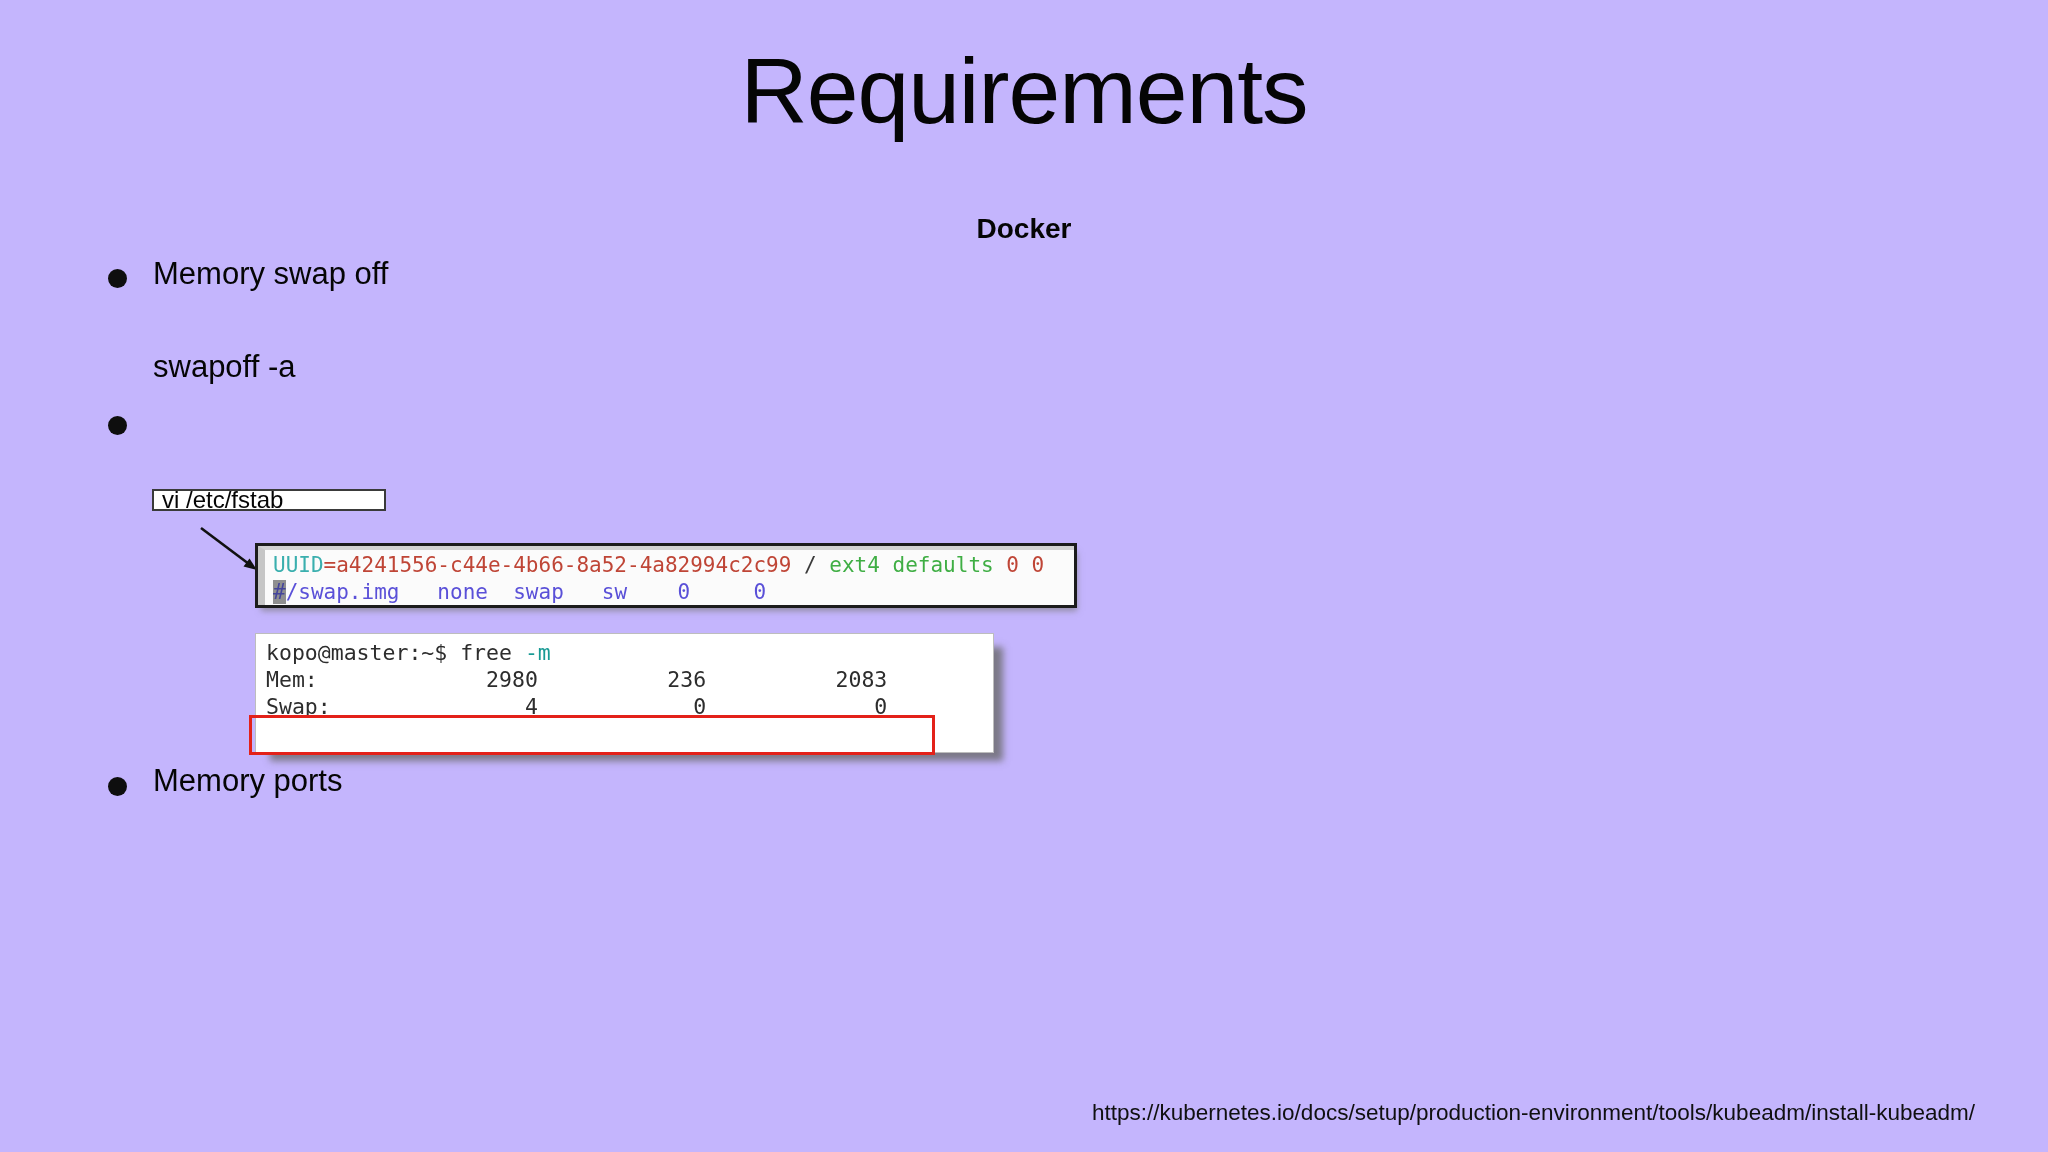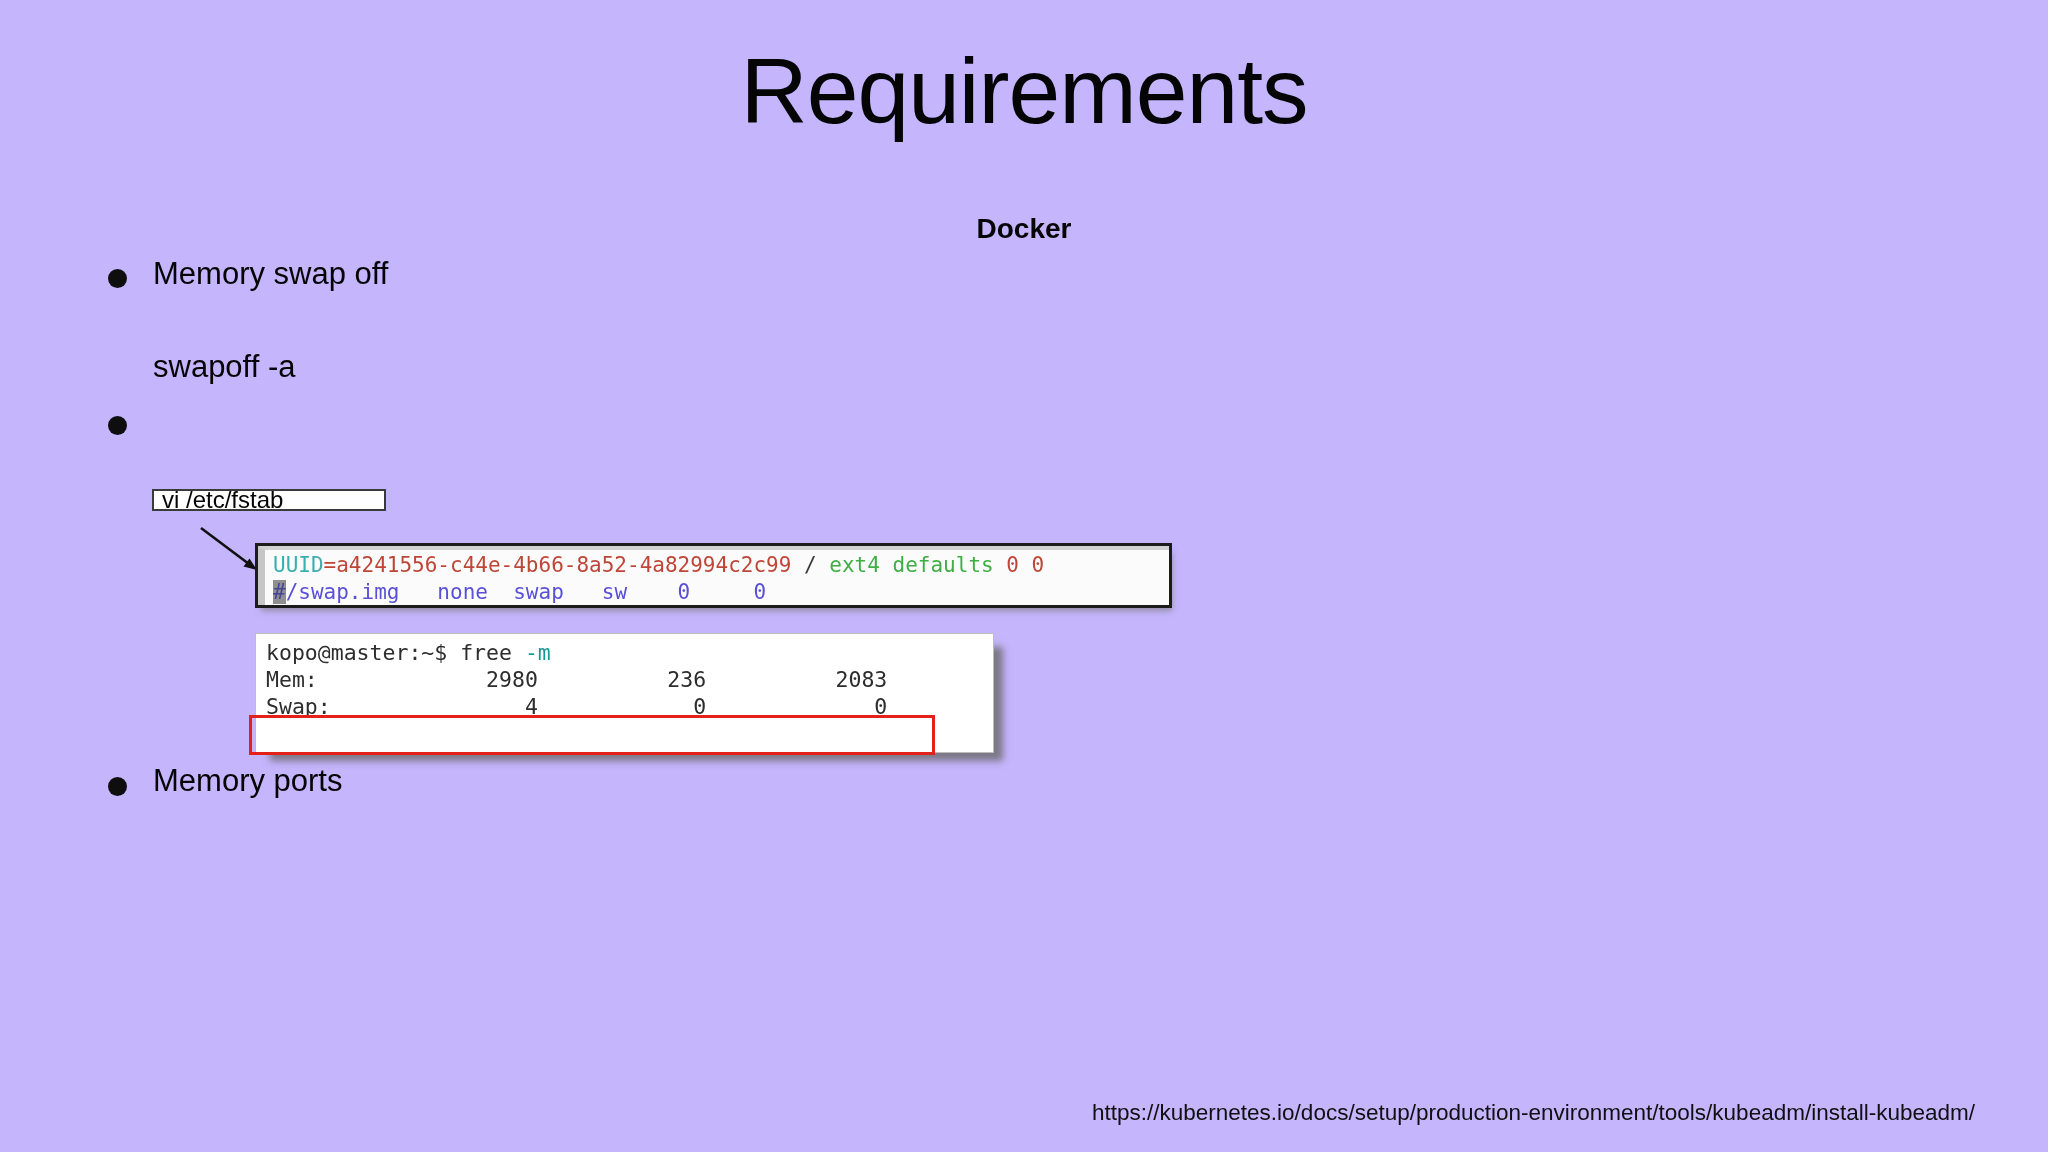--- a/index.html
+++ b/index.html
@@ -38,21 +38,21 @@
     border:2px solid #3a3a3a; background:#ffffff;
     display:flex; align-items:center;
     padding-left:8px; box-sizing:border-box;
     font-size:24px;
   }
   .arrow-svg { position:absolute; left:190px; top:522px; }
 
   
   .fstab-box {
     position:absolute; left:255px; top:543px;
-    width:917px; height:65px;
+    width:822px; height:65px;
     border:3px solid #1c1c1c; background:#fbfbfb;
     box-sizing:border-box;
     box-shadow:3px 6px 6px -3px rgba(120,120,120,0.65);
   }
   .fstab-inner {
     position:absolute; inset:0;
     border-top:4px solid #d2d2d2;
     border-left:7px solid #c6c6c6;
   }
   .term-line {

